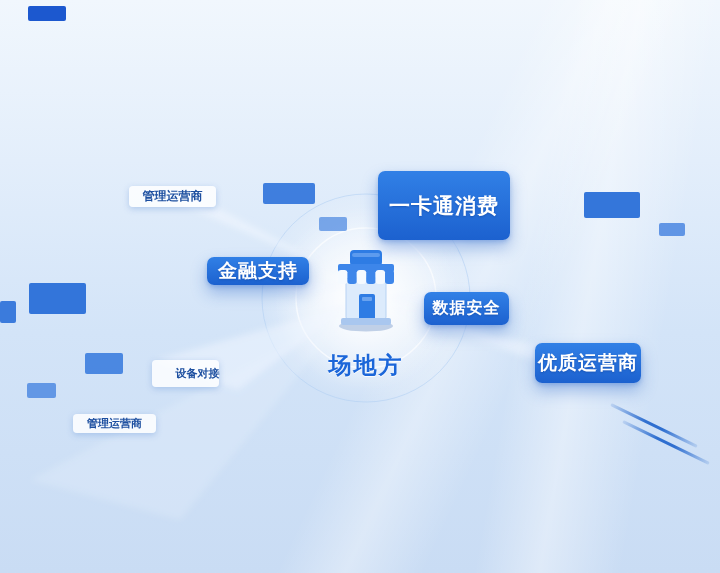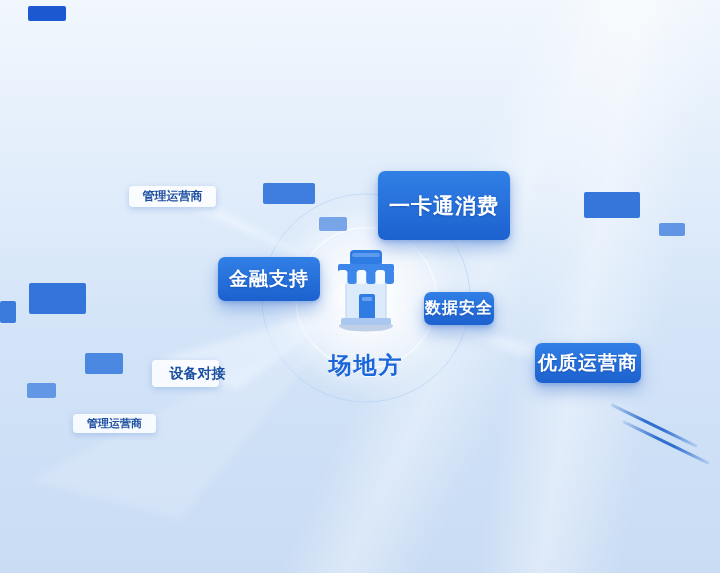--- a/index.html
+++ b/index.html
@@ -23,25 +23,25 @@
     color:#ffffff;border-radius:7px;
     box-shadow:0 8px 16px rgba(40,100,200,.38), 0 2px 4px rgba(40,100,200,.25);
     text-shadow:0 1px 2px rgba(10,50,130,.35);
   }
   .node.light{
     background:rgba(255,255,255,.82);
     color:#1d4fa0;border-radius:4px;
     box-shadow:0 2px 6px rgba(120,160,220,.45);
   }
   #node-card{left:378px;top:171px;width:132px;height:69px;font-size:21px;letter-spacing:1px;}
-  #node-finance{left:218px;top:257px;width:102px;height:44px;font-size:19px;letter-spacing:1px;}
-  #node-security{left:424px;top:292px;width:70px;height:33px;font-size:16px;letter-spacing:1px;}
+  #node-finance{left:207px;top:257px;width:102px;height:28px;font-size:19px;letter-spacing:1px;}
+  #node-security{left:424px;top:292px;width:85px;height:33px;font-size:16px;letter-spacing:1px;}
   #node-screen{left:535px;top:343px;width:106px;height:40px;font-size:19px;letter-spacing:1px;}
   #node-premium{left:129px;top:186px;width:87px;height:21px;font-size:12px;}
-  #node-device{left:152px;top:360px;width:67px;height:27px;font-size:14px;padding-left:24px;}
+  #node-device{left:152px;top:360px;width:67px;height:27px;font-size:11px;padding-left:24px;}
   #node-manage{left:49px;top:414px;width:83px;height:19px;font-size:11px;margin-left:24px;}
   .center{position:absolute;left:316px;top:244px;width:100px;text-align:center;}
   .center-label{
     margin-top:12px;font-size:23px;font-weight:bold;color:#1b66d9;
     letter-spacing:2px;text-shadow:0 1px 0 rgba(255,255,255,.8);
   }
   .line{position:absolute;height:3px;border-radius:2px;background:linear-gradient(90deg,rgba(47,111,208,.15),#2f6fd0 40%,#2f6fd0 60%,rgba(47,111,208,.15));}
   #line-1{left:606px;top:424px;width:96px;transform:rotate(26deg);}
   #line-2{left:618px;top:441px;width:96px;transform:rotate(26deg);}
 </style>

